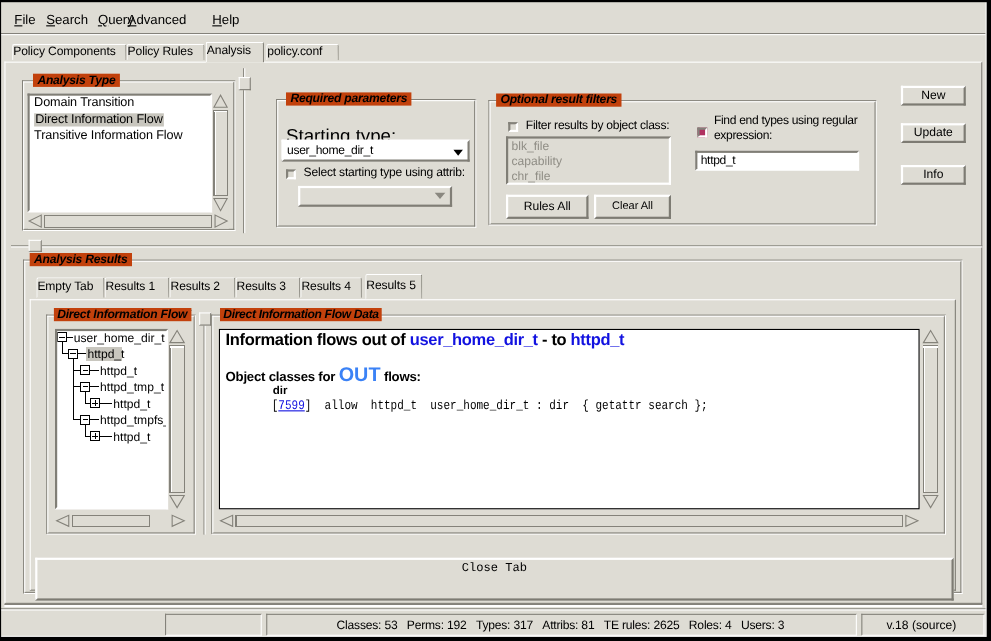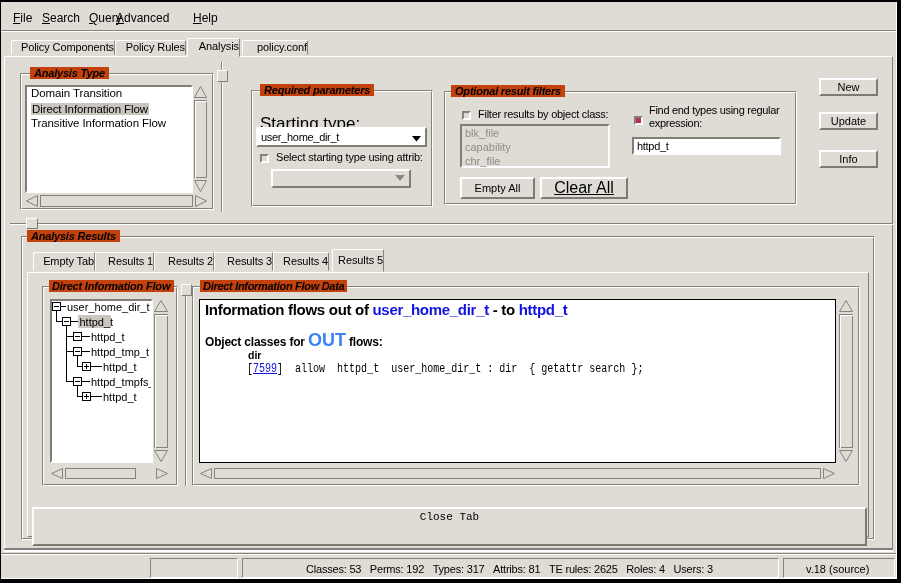--- a/index.html
+++ b/index.html
@@ -9,21 +9,21 @@
 #bR{left:897px;top:0;width:4px;height:583px;background:#000;z-index:9;}
 #bB{left:0;top:579px;width:901px;height:4px;background:#000;z-index:9;}
 .abs{position:absolute;}
 .raised{border:1px solid;border-color:#fff #807e76 #807e76 #fff;}
 .raised2{border:2px solid;border-color:#fff #807e76 #807e76 #fff;}
 .sunken2{border:2px solid;border-color:#807e76 #fff #fff #807e76;background:#fff;}
 .btn{border:2px solid;border-color:#fff #7d7b73 #7d7b73 #fff;background:#dedcd4;text-align:center;}
 .lf{border:1px solid;border-color:#84827a #fff #fff #84827a;}
 .lf::before{content:"";position:absolute;inset:0;border:1px solid;border-color:#fff #84827a #84827a #fff;}
 .lbl{position:absolute;top:-7px;background:#c2410c;padding:0 4px;font-weight:bold;font-style:italic;font-size:11px;letter-spacing:-0.2px;white-space:nowrap;z-index:3;}
-.tab{position:absolute;background:#dedcd4;border:1px solid;border-color:#fff #84827a #dedcd4 #fff;border-radius:2px 2px 0 0;text-align:right;font-size:11px;letter-spacing:-0.1px;white-space:nowrap;overflow:hidden;}
+.tab{position:absolute;background:#dedcd4;border:1px solid;border-color:#fff #84827a #dedcd4 #fff;border-radius:2px 2px 0 0;text-align:left;font-size:11px;letter-spacing:-0.1px;white-space:nowrap;overflow:hidden;}
 .cb{position:absolute;width:9px;height:9px;border:2px solid;border-color:#84827a #fff #fff #84827a;background:#dedcd4;}
 </style></head><body>
 <div id="win">
 <div class="abs" id="bL"></div>
     <div class="abs" id="bT"></div>
     <div class="abs" id="bR"></div>
     <div class="abs" id="bB"></div>
 
 <div class="abs" style="left:0;top:0;width:896px;height:28px;background:#dedcd4;"></div>
 <div class="abs" style="left:0;top:30px;width:896px;height:1px;background:#84827a;"></div>
@@ -94,22 +94,22 @@
 <div class="abs lf" style="left:444px;top:91px;width:353px;height:114px;">
   <div class="lbl" style="left:6px;">Optional result filters</div>
 </div>
 <div class="cb" style="left:462px;top:111px;"></div>
 <div class="abs" style="left:478px;top:108px;font-size:11px;letter-spacing:-0.25px;">Filter results by object class:</div>
 <div class="abs sunken2" style="left:460px;top:124px;width:150px;height:44px;background:#dedcd4;color:#8f8d85;">
   <div class="abs" style="left:3px;top:1px;font-size:11px;">blk_file</div>
   <div class="abs" style="left:3px;top:15px;font-size:11px;">capability</div>
   <div class="abs" style="left:3px;top:29px;font-size:11px;">chr_file</div>
 </div>
-<div class="abs btn" style="left:460px;top:177px;width:75px;height:22px;line-height:18px;font-size:11px;">Empty All</div>
-<div class="abs btn" style="left:540px;top:177px;width:88px;height:22px;line-height:18px;font-size:16px;text-decoration:underline;">Clear All</div>
+<div class="abs btn" style="left:460px;top:177px;width:75px;height:22px;line-height:18px;font-size:11px;">Rules All</div>
+<div class="abs btn" style="left:540px;top:177px;width:70px;height:22px;line-height:18px;font-size:10px;">Clear All</div>
 <div class="cb" style="left:634px;top:116px;background:#b03060;"></div>
 <div class="abs" style="left:649px;top:104px;width:140px;font-size:11px;letter-spacing:-0.3px;line-height:13px;">Find end types using regular expression:</div>
 <div class="abs sunken2" style="left:632px;top:137px;width:149px;height:18px;">
   <div class="abs" style="left:3px;top:1px;font-size:11px;letter-spacing:-0.3px;">httpd_t</div>
 </div>
 
 <div class="abs btn" style="left:819px;top:78px;width:59px;height:18px;line-height:14px;font-size:11px;">New</div>
 <div class="abs btn" style="left:819px;top:112px;width:59px;height:18px;line-height:14px;font-size:11px;">Update</div>
 <div class="abs btn" style="left:819px;top:150px;width:59px;height:18px;line-height:14px;font-size:11px;">Info</div>
 

